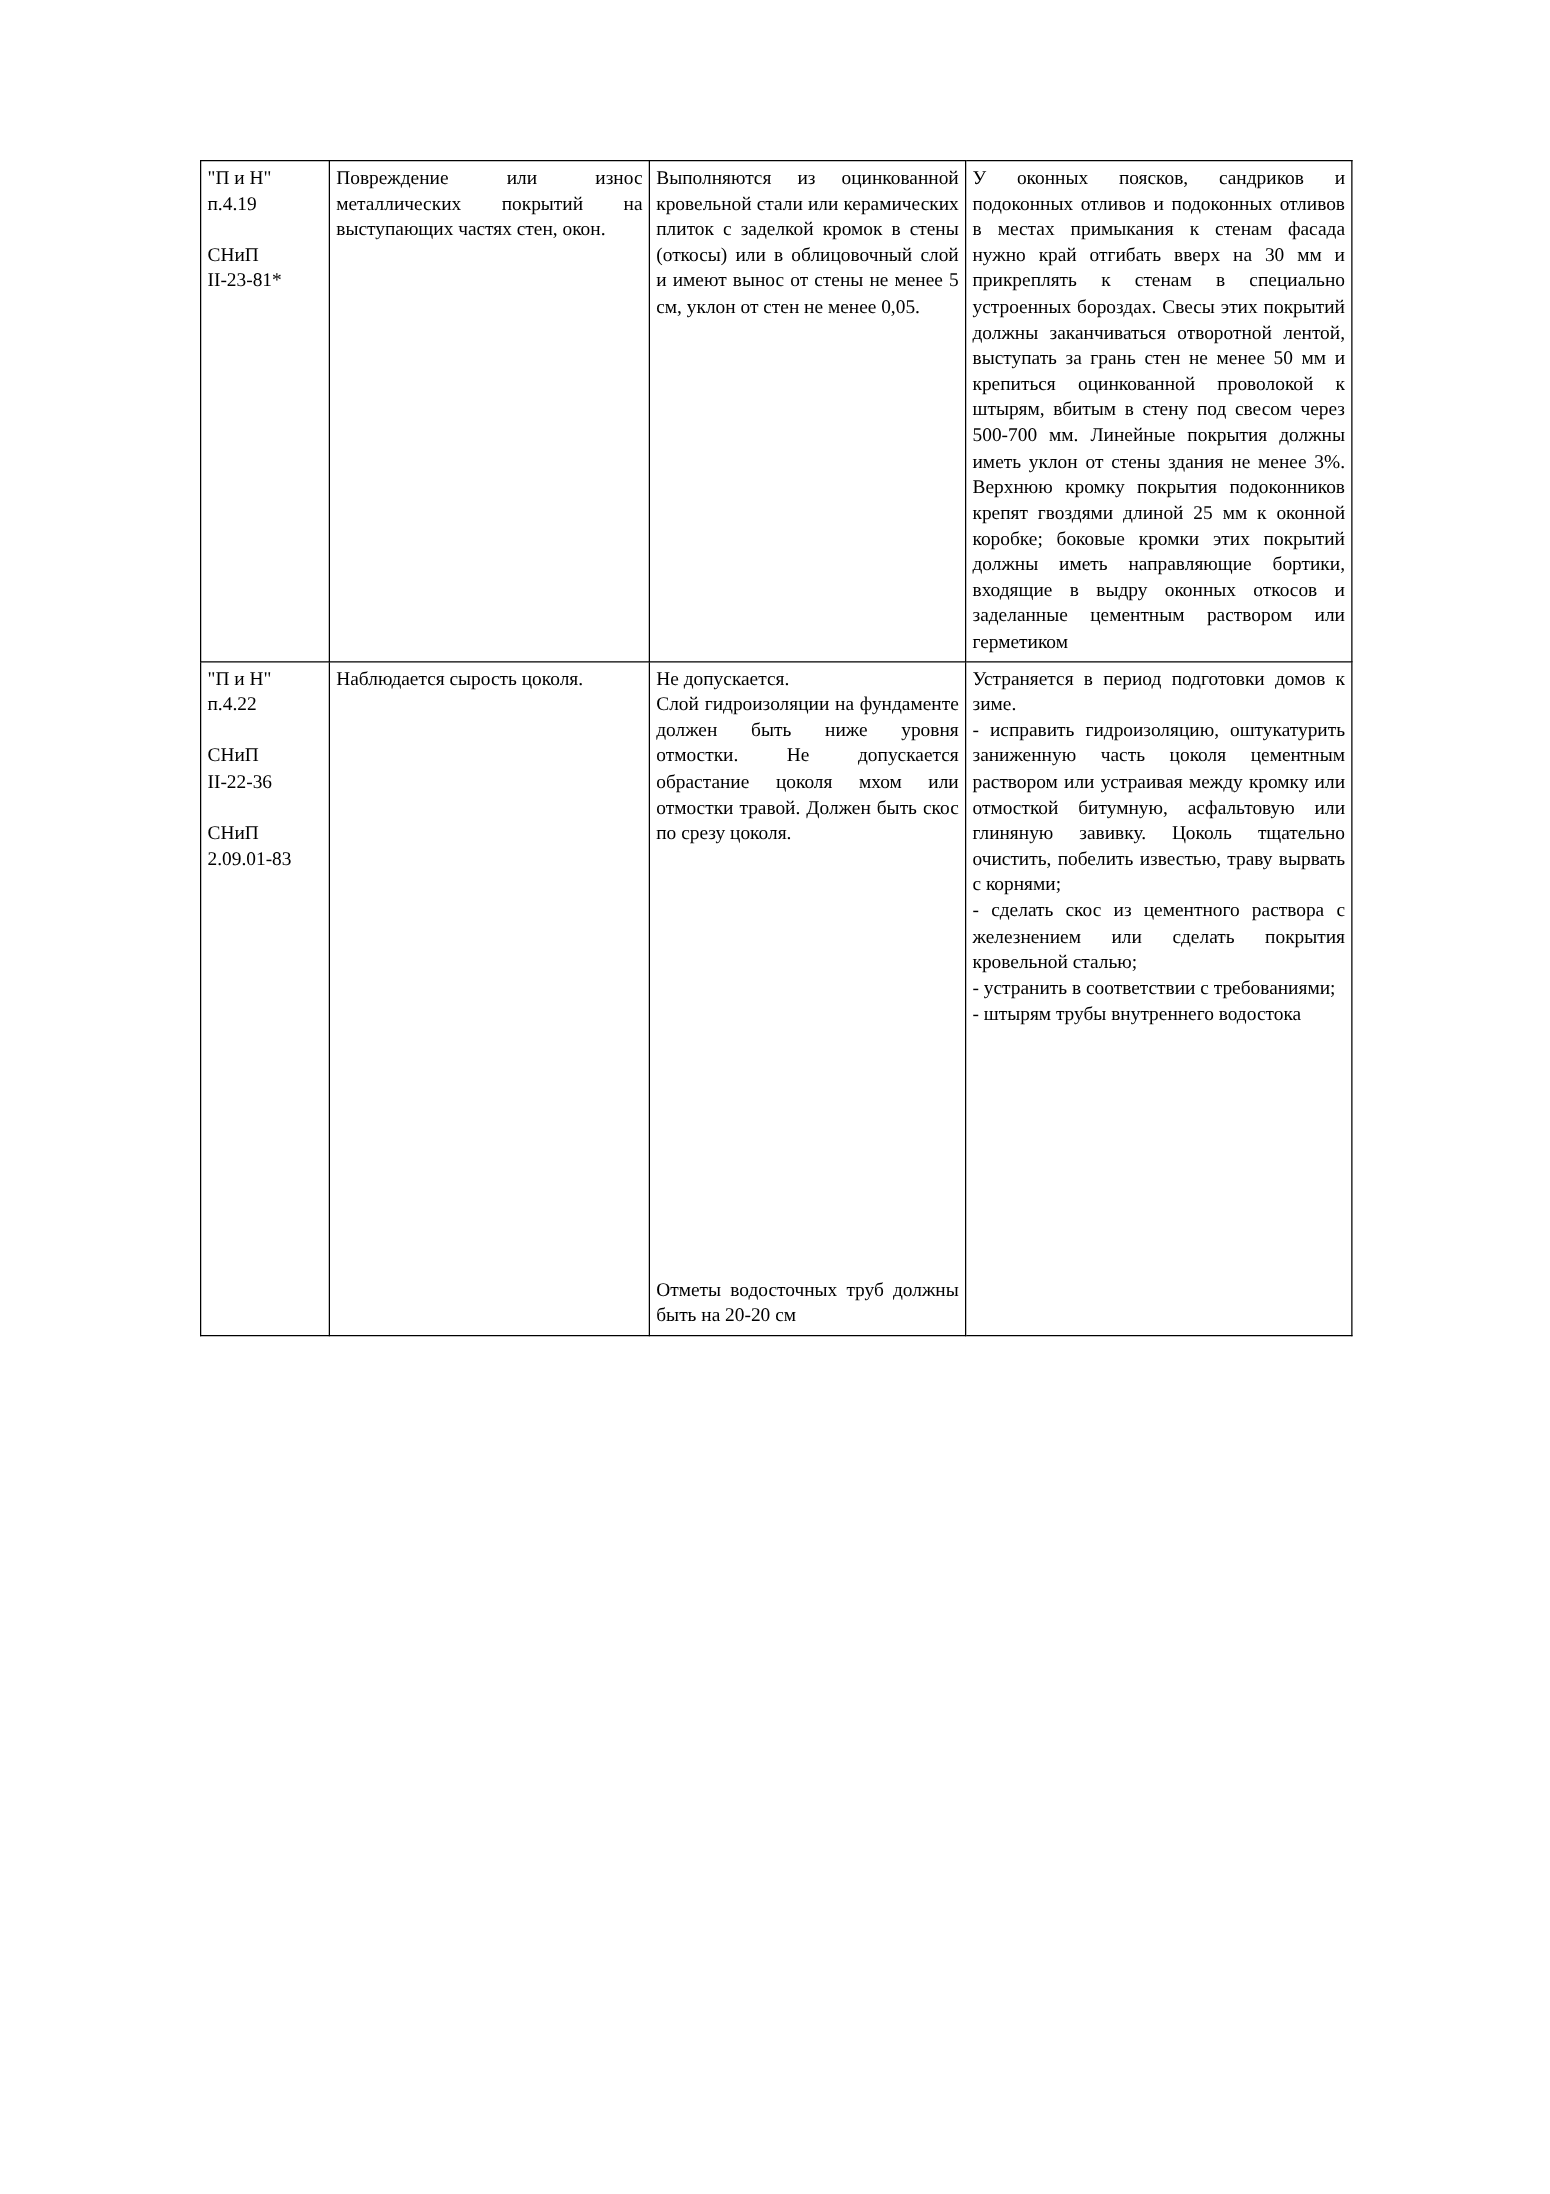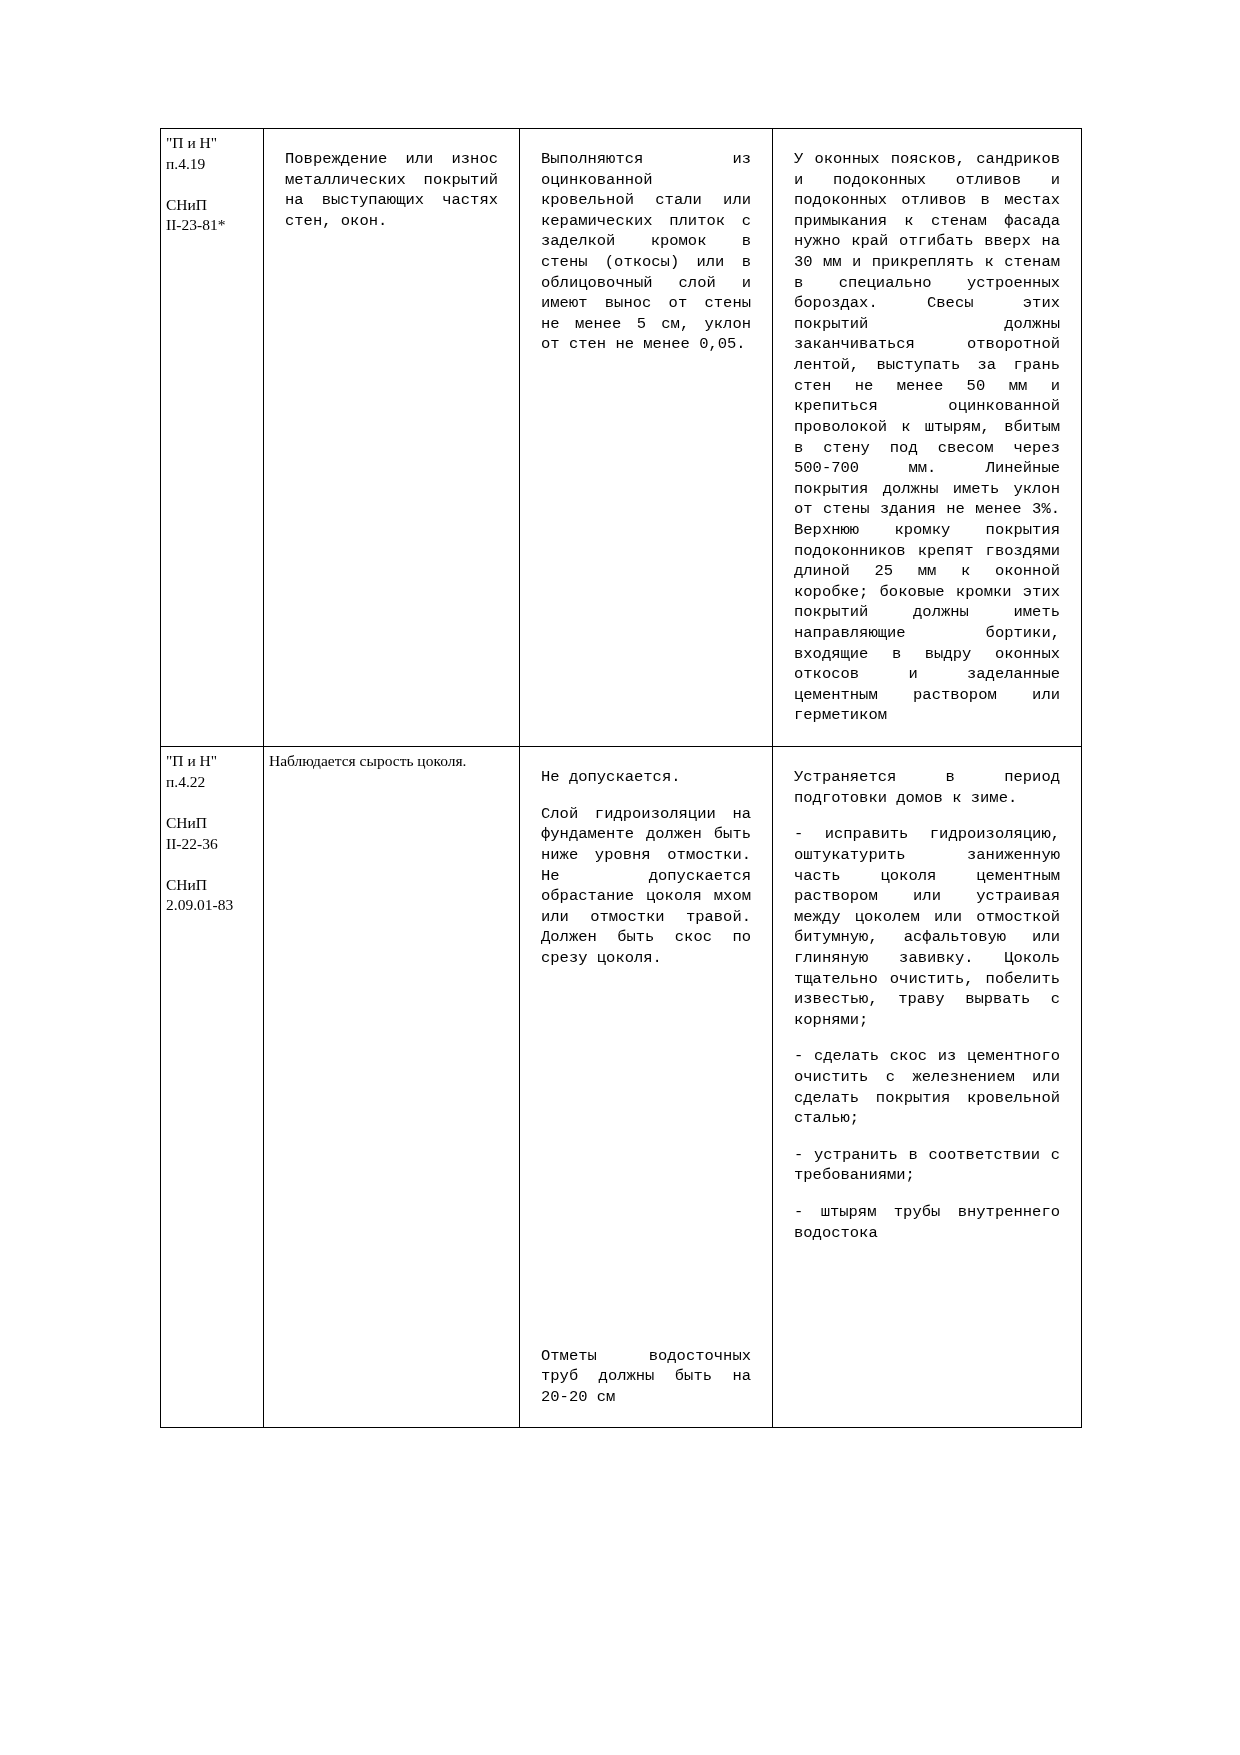--- a/index.html
+++ b/index.html
@@ -32,25 +32,24 @@
     padding: 4px 5px 4px 5px;
     font-size: 15.5px;
     line-height: 1.33;
   }
   col.c1 { width: 103px; }
   col.c2 { width: 256px; }
   col.c3 { width: 253px; }
   col.c4 { width: 309px; }
 
   .cell-just p {
-    margin: 16px;
+    margin: 0;
     text-align: justify;
     text-justify: inter-word;
     text-align-last: justify;
-    font-family: Liberation Mono, monospace;
   }
   .cell-just p.last {
     text-align-last: left;
   }
   .cell-left p {
     margin: 0;
     text-align: left;
   }
   .gap-large {
     display: block;
@@ -117,22 +116,22 @@
           <div class="cell-just">
             <p class="last">Не допускается.</p>
             <p class="last">Слой гидроизоляции на фундаменте должен быть ниже уровня отмостки. Не допускается обрастание цоколя мхом или отмостки травой. Должен быть скос по срезу цоколя.</p>
             <span class="gap-large"></span>
             <p class="last">Отметы водосточных труб должны быть на 20-20 см</p>
           </div>
         </td>
         <td>
           <div class="cell-just">
             <p class="last">Устраняется в период подготовки домов к зиме.</p>
-            <p class="last">- исправить гидроизоляцию, оштукатурить заниженную часть цоколя цементным раствором или устраивая между цоколем или отмосткой битумную, асфальтовую или глиняную завивку. Цоколь тщательно очистить, побелить известью, траву вырвать с корнями;</p>
-            <p class="last">- сделать скос из цементного очистить с железнением или сделать покрытия кровельной сталью;</p>
+            <p class="last">- исправить гидроизоляцию, оштукатурить заниженную часть цоколя цементным раствором или устраивая между кромку или отмосткой битумную, асфальтовую или глиняную завивку. Цоколь тщательно очистить, побелить известью, траву вырвать с корнями;</p>
+            <p class="last">- сделать скос из цементного раствора с железнением или сделать покрытия кровельной сталью;</p>
             <p class="last">- устранить в соответствии с требованиями;</p>
             <p class="last">- штырям трубы внутреннего водостока</p>
           </div>
         </td>
       </tr>
     </tbody>
   </table>
 </div>
 
 </body></html>

